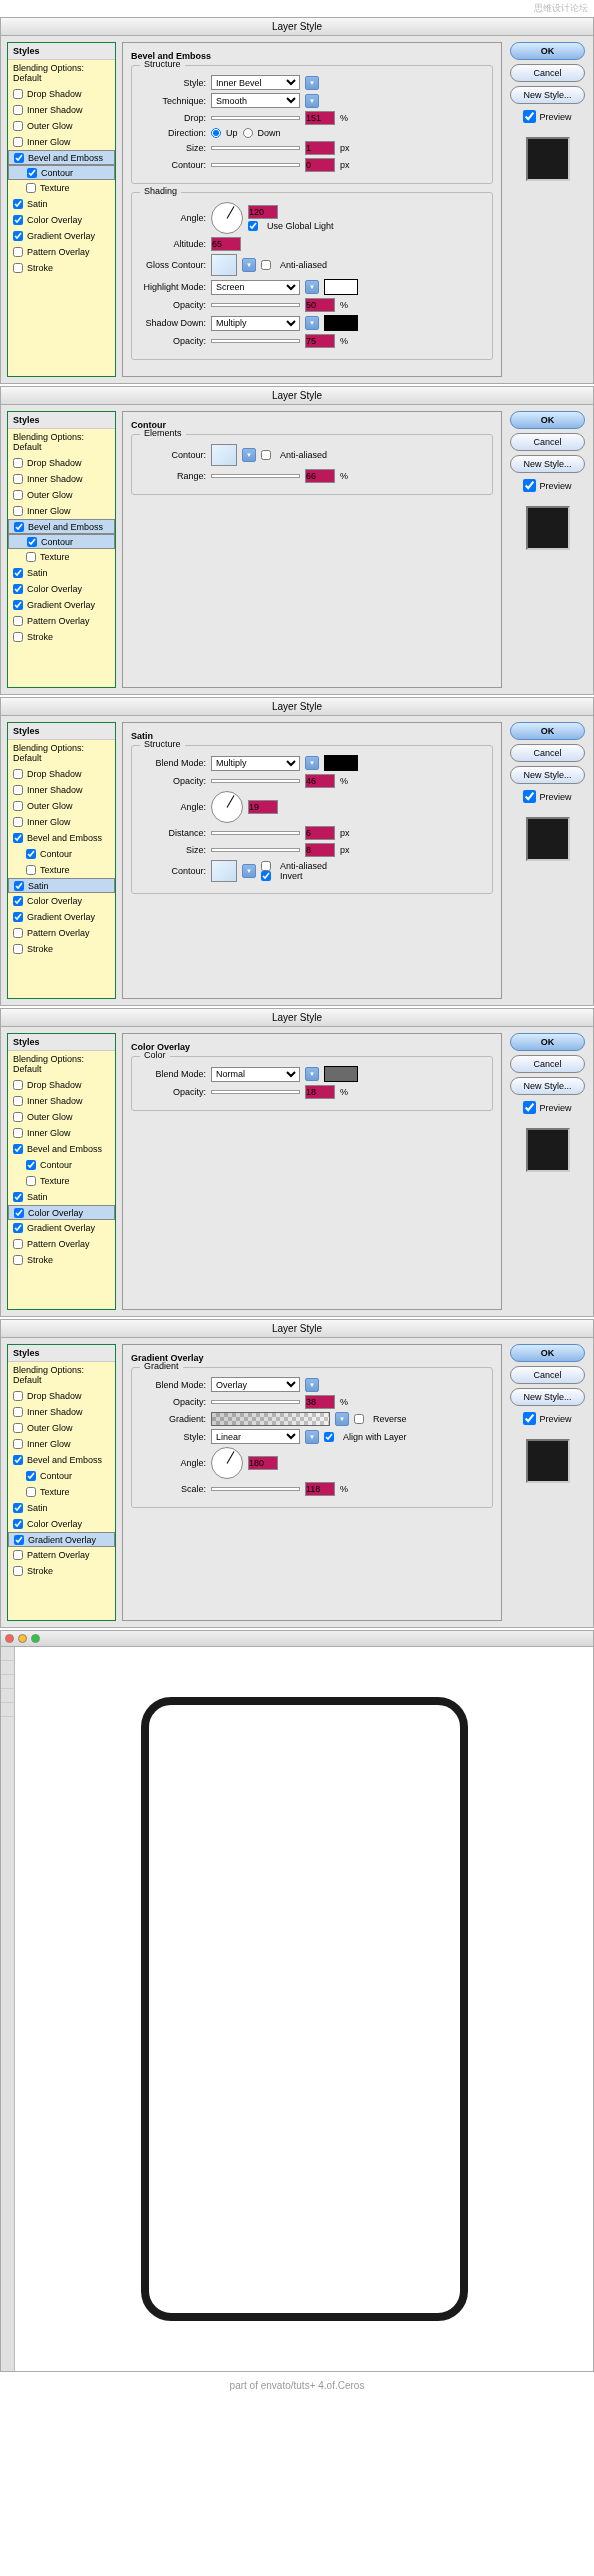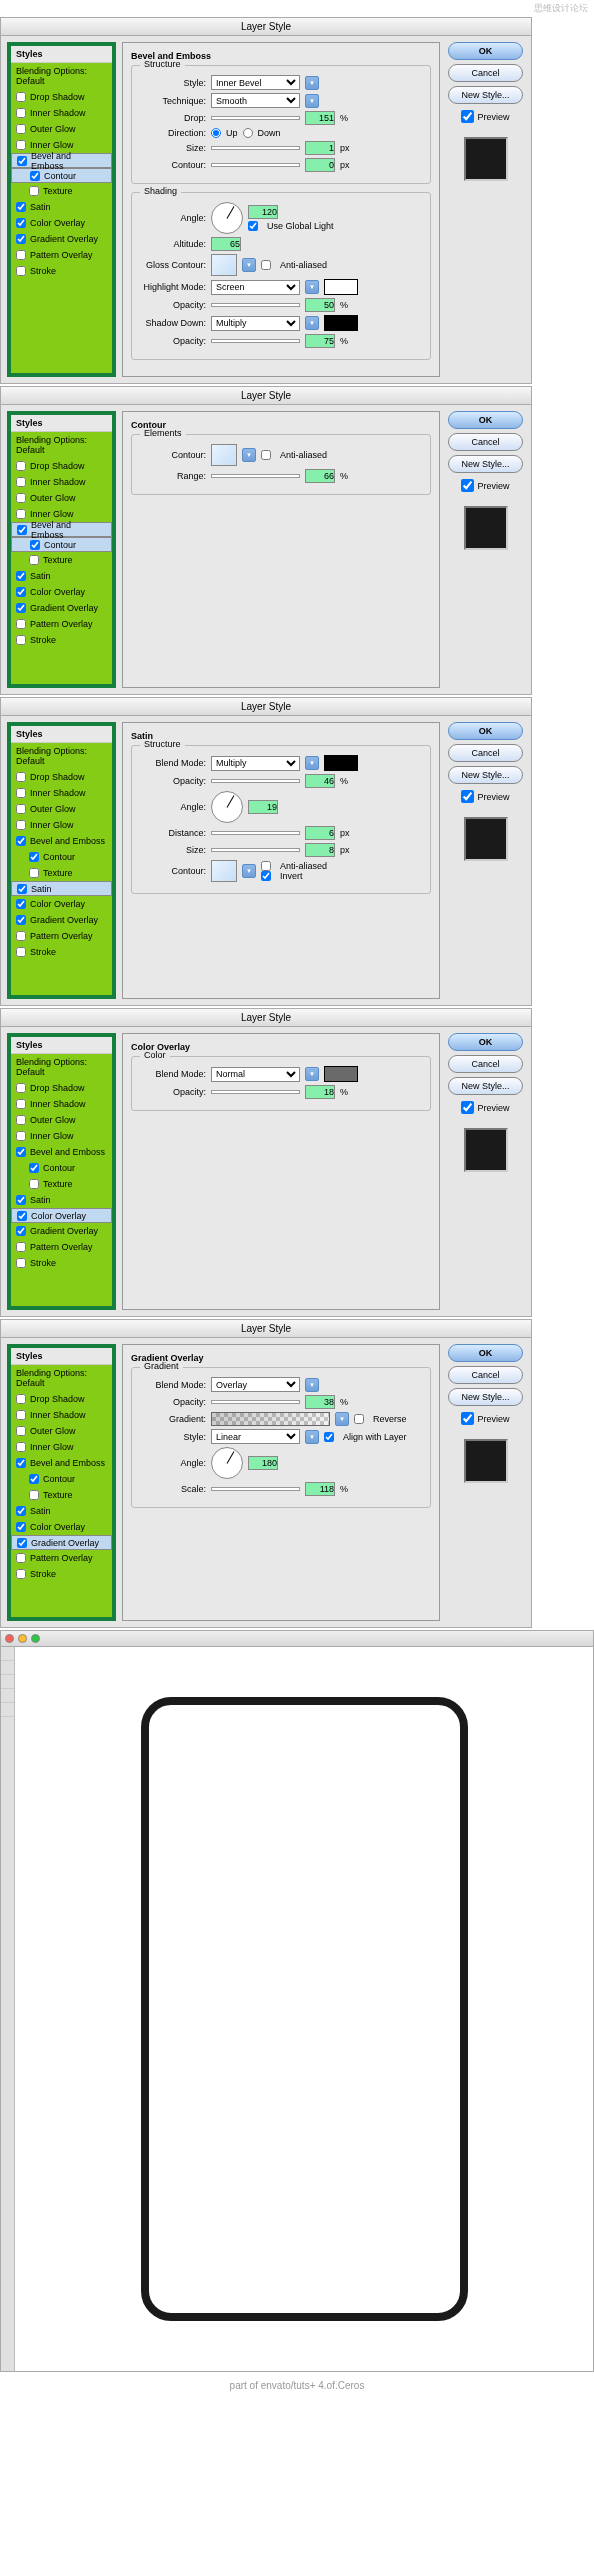--- a/index.html
+++ b/index.html
@@ -1,40 +1,40 @@
 <!DOCTYPE html>
 <html><head>
 <meta charset="utf-8">
 <style>
 * { margin: 0; padding: 0; box-sizing: border-box; font-family: "Lucida Grande", Arial, sans-serif; font-size: 9px; }
 body { background: #fff; width: 594px; }
-.dialog { background: #e6e6e6; border: 1px solid #aaa; margin-bottom: 2px; width: 532px; }
+.dialog { background: #e6e6e6; border: 1px solid #aaa; margin-bottom: 2px; width: 594px; }
 .titlebar { background: linear-gradient(#f8f8f8, #dcdcdc); height: 18px; text-align: center; line-height: 18px; font-size: 10px; border-bottom: 1px solid #aaa; }
 .body { display: flex; padding: 6px; gap: 6px; }
-.sidebar { width: 109px; border: 4px solid #15803d; background: #84cc16; }
+.sidebar { width: 109px; border: 1px solid #15803d; background: #fef9c3; }
 .sidebar-head { background: #e8e8e8; padding: 3px 5px; border-bottom: 1px solid #ccc; font-weight: bold; }
 .sidebar-item { padding: 3px 5px; display: flex; align-items: center; gap: 4px; cursor: pointer; }
 .sidebar-item.sel { background: #c0d8f0; }
 .sidebar-item input { width: 10px; height: 10px; }
 .sidebar-sub { padding-left: 18px; }
 .main { flex: 1; border: 1px solid #999; padding: 8px; background: #e8e8e8; min-height: 277px; }
 .rightcol { width: 79px; display: flex; flex-direction: column; gap: 4px; align-items: center; }
 .btn { width: 75px; height: 18px; background: linear-gradient(#fcfcff, #d0e0f5); border: 1px solid #888; border-radius: 9px; font-size: 9px; cursor: pointer; }
 .btn.primary { background: linear-gradient(#d8ecff, #8fb8e8); border-color: #5a8cc7; font-weight: bold; }
 .preview-chk { display: flex; align-items: center; gap: 3px; margin-top: 2px; }
 .swatch { width: 44px; height: 44px; border: 2px inset #ccc; background: #1a1a1a; margin-top: 10px; }
 .group { border: 1px solid #bbb; border-radius: 3px; padding: 6px 8px 8px; margin-bottom: 8px; position: relative; }
 .group-title { position: absolute; top: -7px; left: 8px; background: #e8e8e8; padding: 0 4px; font-size: 9px; }
 .row { display: flex; align-items: center; gap: 5px; margin: 3px 1px; }
 .label { width: 65px; text-align: right; font-size: 9px; }
 .sel { height: 15px; font-size: 9px; border: 1px solid #888; background: #fff; }
 .sel.w90 { width: 89px; }
 .arrow { width: 14px; height: 14px; background: linear-gradient(#8fb8e8,#6fa0d8); border: 1px solid #5a8cc7; border-radius: 2px; display: flex; align-items: center; justify-content: center; color: #fff; font-size: 7px; }
 .slider { flex: 1; height: 4px; background: #fff; border: 1px solid #999; position: relative; max-width: 89px; }
-.numbox { width: 30px; height: 14px; border: 1px solid #888; background: #86efac; text-align: right; font-size: 9px; }
+.numbox { width: 30px; height: 14px; border: 1px solid #888; background: #be185d; text-align: left; font-size: 9px; }
 .unit { font-size: 9px; }
 .radio { width: 10px; height: 10px; }
 .angle-dial { width: 32px; height: 32px; border-radius: 50%; border: 1px solid #888; background: #fff; position: relative; }
 .angle-dial::after { content: ""; position: absolute; width: 14px; height: 1px; background: #000; top: 50%; left: 50%; transform-origin: left; transform: rotate(-60deg); }
 .thumb { width: 26px; height: 22px; border: 1px solid #888; background: linear-gradient(135deg,#e8f4ff,#c8dff5); }
 .color-sw { width: 34px; height: 16px; border: 1px solid #000; background: #000; }
 .color-sw.grey { background: #6a6a6a; }
 .chk { display: flex; align-items: center; gap: 9px; }
 .chk input { width: 10px; height: 10px; }
 .grad-bar { width: 119px; height: 14px; border: 1px solid #666; background: linear-gradient(90deg, rgba(0,0,0,0.2), rgba(0,0,0,0.05)), repeating-conic-gradient(#ccc 0 25%, #fff 0 50%) 0 0/8px 8px; }

